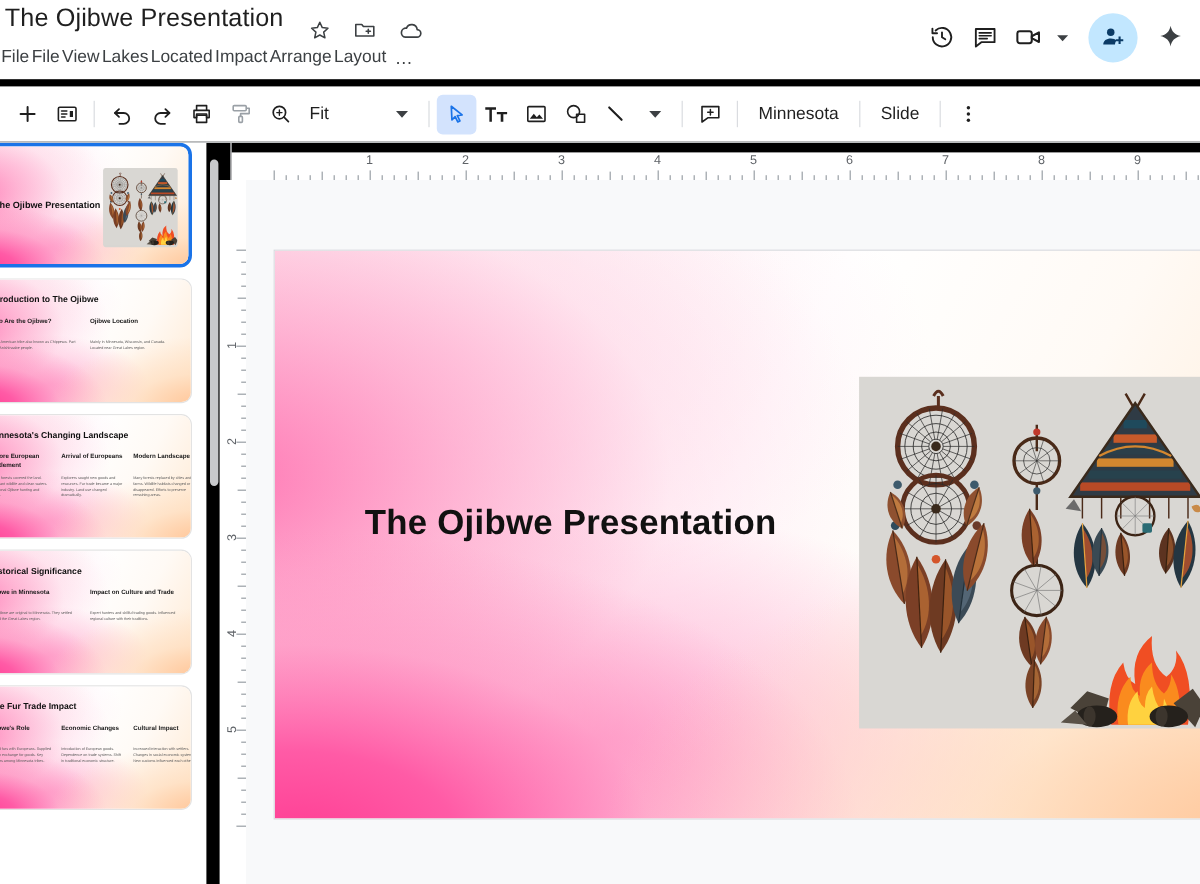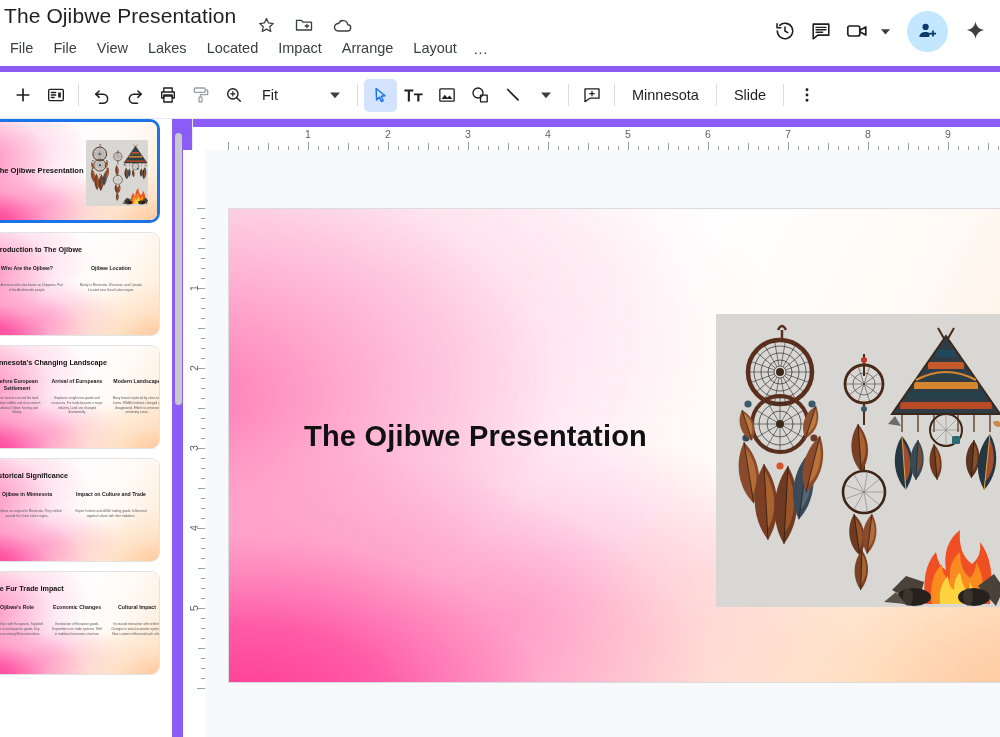--- a/index.html
+++ b/index.html
@@ -2,40 +2,40 @@
 <html><head>
 <meta charset="utf-8">
 <style>
   * { box-sizing: border-box; margin: 0; padding: 0; }
   html, body {
     width: 1000px; height: 737px;
     font-family: "Liberation Sans", sans-serif;
     background: #ffffff;
     overflow: hidden;
   }
-  #app { position: relative; width: 1000px; height: 737px; background: #8b5cf6; text-align: center; }
+  #app { position: relative; width: 1000px; height: 737px; background: #000000; }
 
   
   .titlebar { position: absolute; left: 0; top: 0; width: 1000px; height: 66px; background: #ffffff; }
   .doc-title {
     position: absolute; left: 4px; top: 4px;
     font-size: 21px; color: #1f1f1f; letter-spacing: .1px; white-space: nowrap;
   }
   .title-icon {
     position: absolute; top: 12px; width: 26px; height: 26px;
     display: flex; align-items: center; justify-content: center; cursor: pointer;
   }
   .title-icon svg { display: block; }
   #star-icon { left: 253px; }
   #move-icon { left: 291px; }
   #cloud-icon { left: 329px; }
 
   .menubar { position: absolute; left: 0; top: 34px; height: 28px; display: flex; align-items: center; }
   .menu-item {
-    font-size: 14.5px; color: #3c4043; padding: 3px 9px; margin: 0 1px;
+    font-size: 14.5px; color: #3c4043; padding: 3px 0; margin: 0 1px;
     border-radius: 4px; cursor: pointer; white-space: nowrap;
   }
   .menu-more { font-size: 15px; color: #3c4043; padding: 0 6px; cursor: pointer; letter-spacing: 1px; }
 
   
   .tb-right { position: absolute; right: 0; top: 0; height: 62px; display: flex; align-items: center; }
   .rt-icon {
     width: 36px; height: 36px; border-radius: 50%;
     display: flex; align-items: center; justify-content: center; cursor: pointer; color: #1f1f1f;
   }

